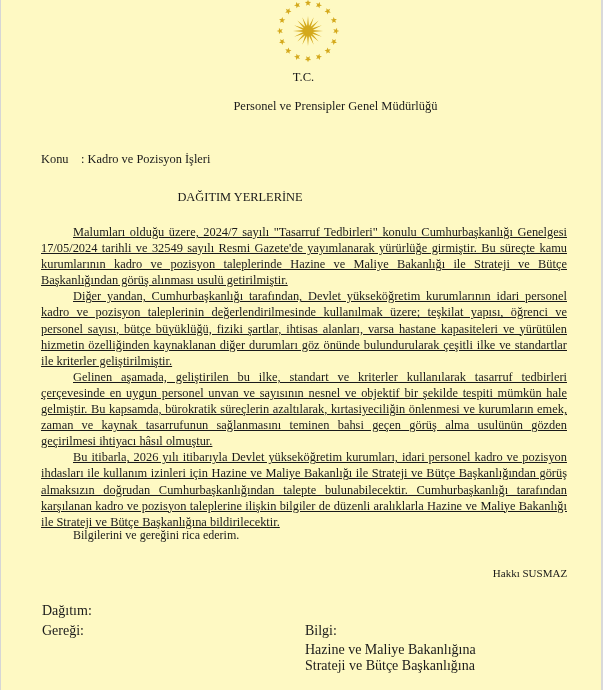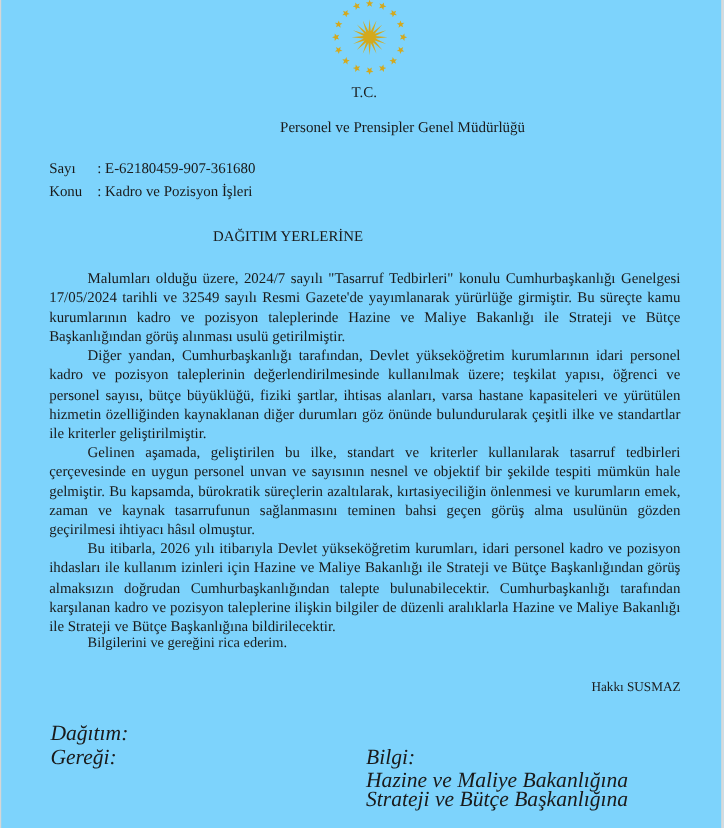--- a/index.html
+++ b/index.html
@@ -1,40 +1,40 @@
 <!DOCTYPE html>
 <html><head>
 <meta charset="utf-8">
 <style>
   html, body { margin: 0; padding: 0; background: #ffffff; }
   body { width: 605px; height: 690px; overflow: hidden; position: relative; }
   .page {
     position: absolute; left: 0; top: 0; width: 603px; height: 690px;
     border-left: 1px solid #d6d6d6; border-right: 2px solid #d9d9d9;
-    box-sizing: border-box; background: #7dd3fc;
+    box-sizing: border-box; background: #fef9c3;
     font-family: "Liberation Serif", "DejaVu Serif", serif;
     color: #1a1a1a; font-size: 12.4px;
   }
   .emblem { position: absolute; left: 259px; top: 0px; width: 96px; height: 66px; }
   .hdr { position: absolute; left: 0; width: 605px; text-align: center; line-height: 14px; }
   .hdr-tc { top: 70px; font-size: 12.5px; }
   .hdr-org { top: 84px; font-size: 13px; letter-spacing: 0.05px; }
   .hdr-unit { top: 99px; font-size: 12.5px; padding-left: 32px; }
   .meta { position: absolute; left: 40px; font-size: 12.4px; line-height: 14px; }
   .meta .lbl { display: inline-block; width: 40px; }
   .meta-sayi { top: 133px; }
   .meta-konu { top: 152px; }
   .addressee { position: absolute; left: 0; width: 478px; top: 190px; text-align: center; font-size: 12.4px; }
   .body { position: absolute; left: 40px; width: 526px; top: 224px; }
-  .body p { margin: 0; text-align: justify; line-height: 16.1px; text-indent: 32px; font-size: 12.4px; }
+  .body p { margin: 0; text-align: justify; line-height: 16.1px; text-indent: 32px; font-size: 12.4px; text-decoration: underline; }
   .closing { position: absolute; left: 72px; top: 527px; font-size: 12px; line-height: 16px; }
   .sig { position: absolute; left: 474px; width: 110px; font-size: 11px; line-height: 16px; text-align: center; }
   .sig-name { top: 565px; }
   .sig-title { top: 580px; }
-  .dist { position: absolute; font-size: 18px; line-height: 16px; font-style: italic; }
+  .dist { position: absolute; font-size: 14px; line-height: 16px; }
   .d-title { left: 41px; top: 603px; }
   .d-gereg { left: 41px; top: 623px; }
   .d-g1 { left: 41px; top: 642px; }
   .d-bilgi { left: 304px; top: 623px; }
   .d-b1 { left: 304px; top: 642px; }
   .d-b2 { left: 304px; top: 658px; }
 </style>
 </head>
 <body>
 
@@ -58,23 +58,20 @@
         <path d="M16.70 31.00L18.87 30.18L18.98 27.86L20.43 29.67L22.67 29.06L21.40 31.00L22.67 32.94L20.43 32.33L18.98 34.14L18.87 31.82Z"></path>
         <path d="M19.08 19.02L21.40 19.09L22.39 17.00L23.04 19.22L25.34 19.51L23.42 20.82L23.86 23.10L22.02 21.68L19.99 22.79L20.77 20.61Z"></path>
         <path d="M25.87 8.87L27.98 9.82L29.70 8.26L29.45 10.57L31.46 11.72L29.19 12.19L28.72 14.46L27.57 12.45L25.26 12.70L26.82 10.98Z"></path>
         <path d="M36.02 2.08L37.61 3.77L39.79 2.99L38.68 5.02L40.10 6.86L37.82 6.42L36.51 8.34L36.22 6.04L34.00 5.39L36.09 4.40Z"></path>
       </g>
   </svg>
 
   <div class="hdr hdr-tc">T.C.</div>
   <div class="hdr hdr-unit">Personel ve Prensipler Genel Müdürlüğü</div>
 
-  <div class="meta meta-sayi">
-    <span class="lbl">Sayı</span><span>: E-62180459-907-361680</span>
-  </div>
   <div class="meta meta-konu">
     <span class="lbl">Konu</span><span>: Kadro ve Pozisyon İşleri</span>
   </div>
 
   <div class="addressee">DAĞITIM YERLERİNE</div>
 
   <div class="body">
     <p>Malumları olduğu üzere, 2024/7 sayılı "Tasarruf Tedbirleri" konulu Cumhurbaşkanlığı Genelgesi 17/05/2024 tarihli ve 32549 sayılı Resmi Gazete'de yayımlanarak yürürlüğe girmiştir. Bu süreçte kamu kurumlarının kadro ve pozisyon taleplerinde Hazine ve Maliye Bakanlığı ile Strateji ve Bütçe Başkanlığından görüş alınması usulü getirilmiştir.</p>
     <p>Diğer yandan, Cumhurbaşkanlığı tarafından, Devlet yükseköğretim kurumlarının idari personel kadro ve pozisyon taleplerinin değerlendirilmesinde kullanılmak üzere; teşkilat yapısı, öğrenci ve personel sayısı, bütçe büyüklüğü, fiziki şartlar, ihtisas alanları, varsa hastane kapasiteleri ve yürütülen hizmetin özelliğinden kaynaklanan diğer durumları göz önünde bulundurularak çeşitli ilke ve standartlar ile kriterler geliştirilmiştir.</p>
     <p>Gelinen aşamada, geliştirilen bu ilke, standart ve kriterler kullanılarak tasarruf tedbirleri çerçevesinde en uygun personel unvan ve sayısının nesnel ve objektif bir şekilde tespiti mümkün hale gelmiştir. Bu kapsamda, bürokratik süreçlerin azaltılarak, kırtasiyeciliğin önlenmesi ve kurumların emek, zaman ve kaynak tasarrufunun sağlanmasını teminen bahsi geçen görüş alma usulünün gözden geçirilmesi ihtiyacı hâsıl olmuştur.</p>

